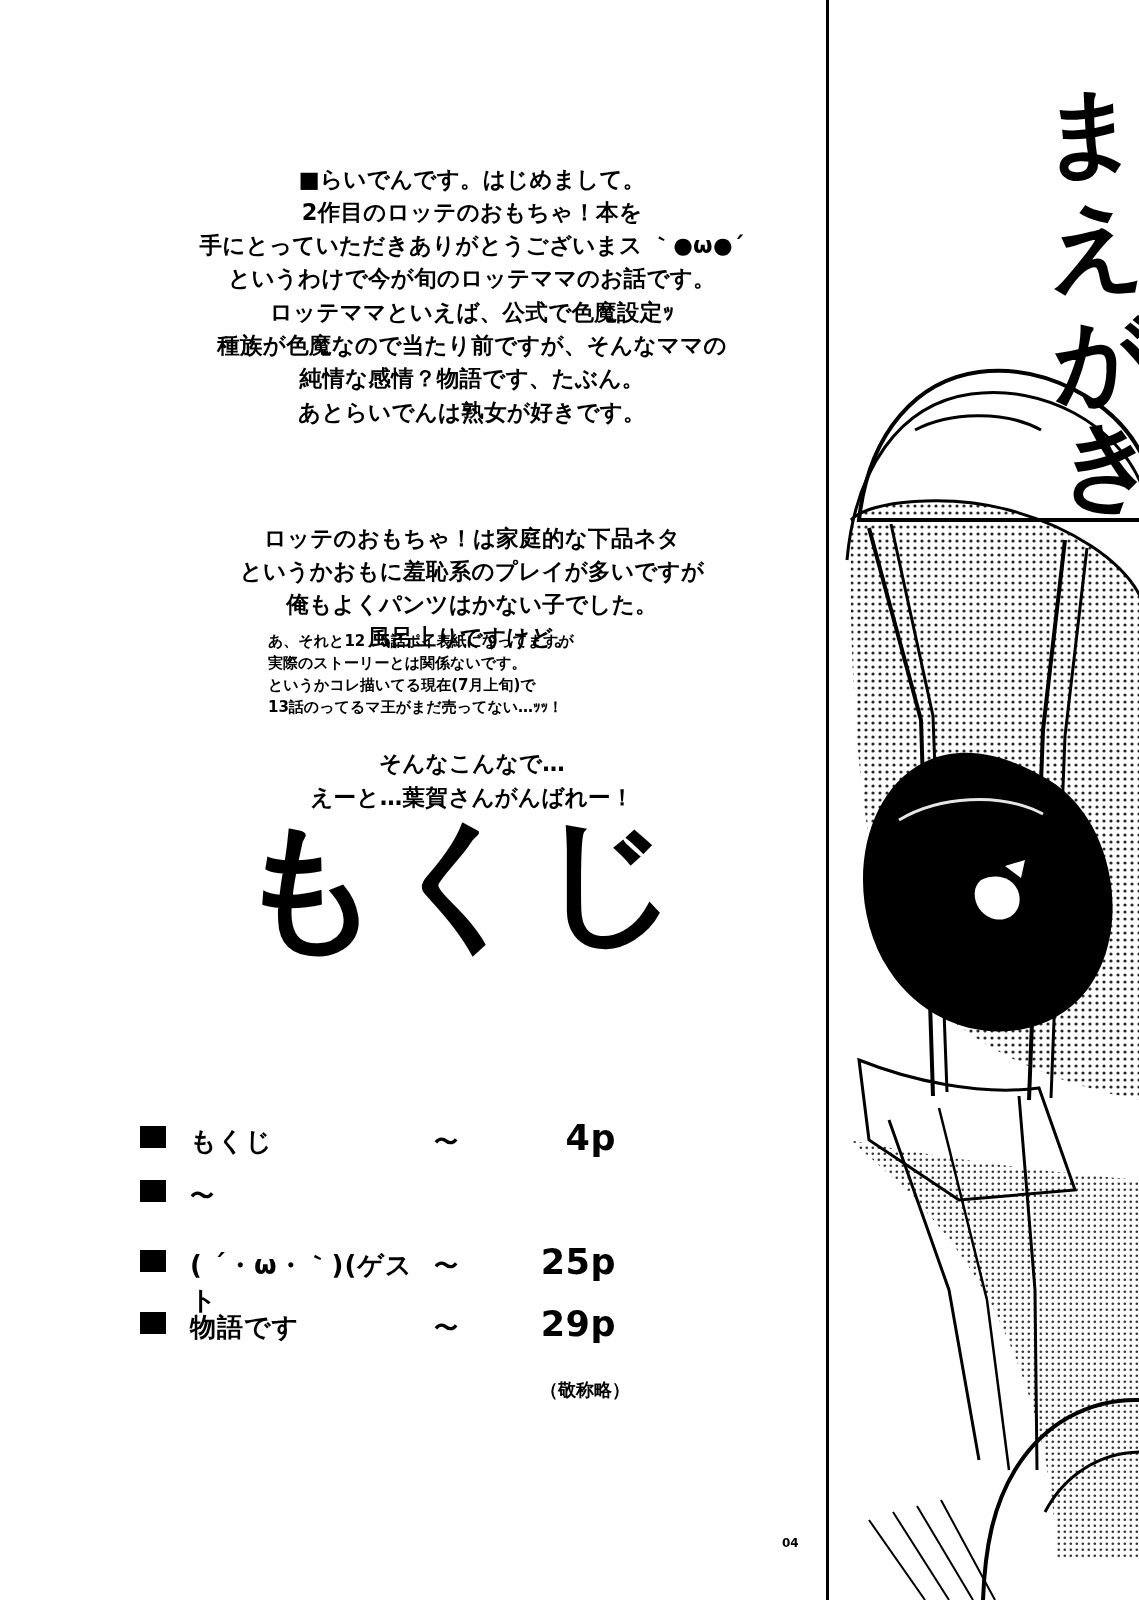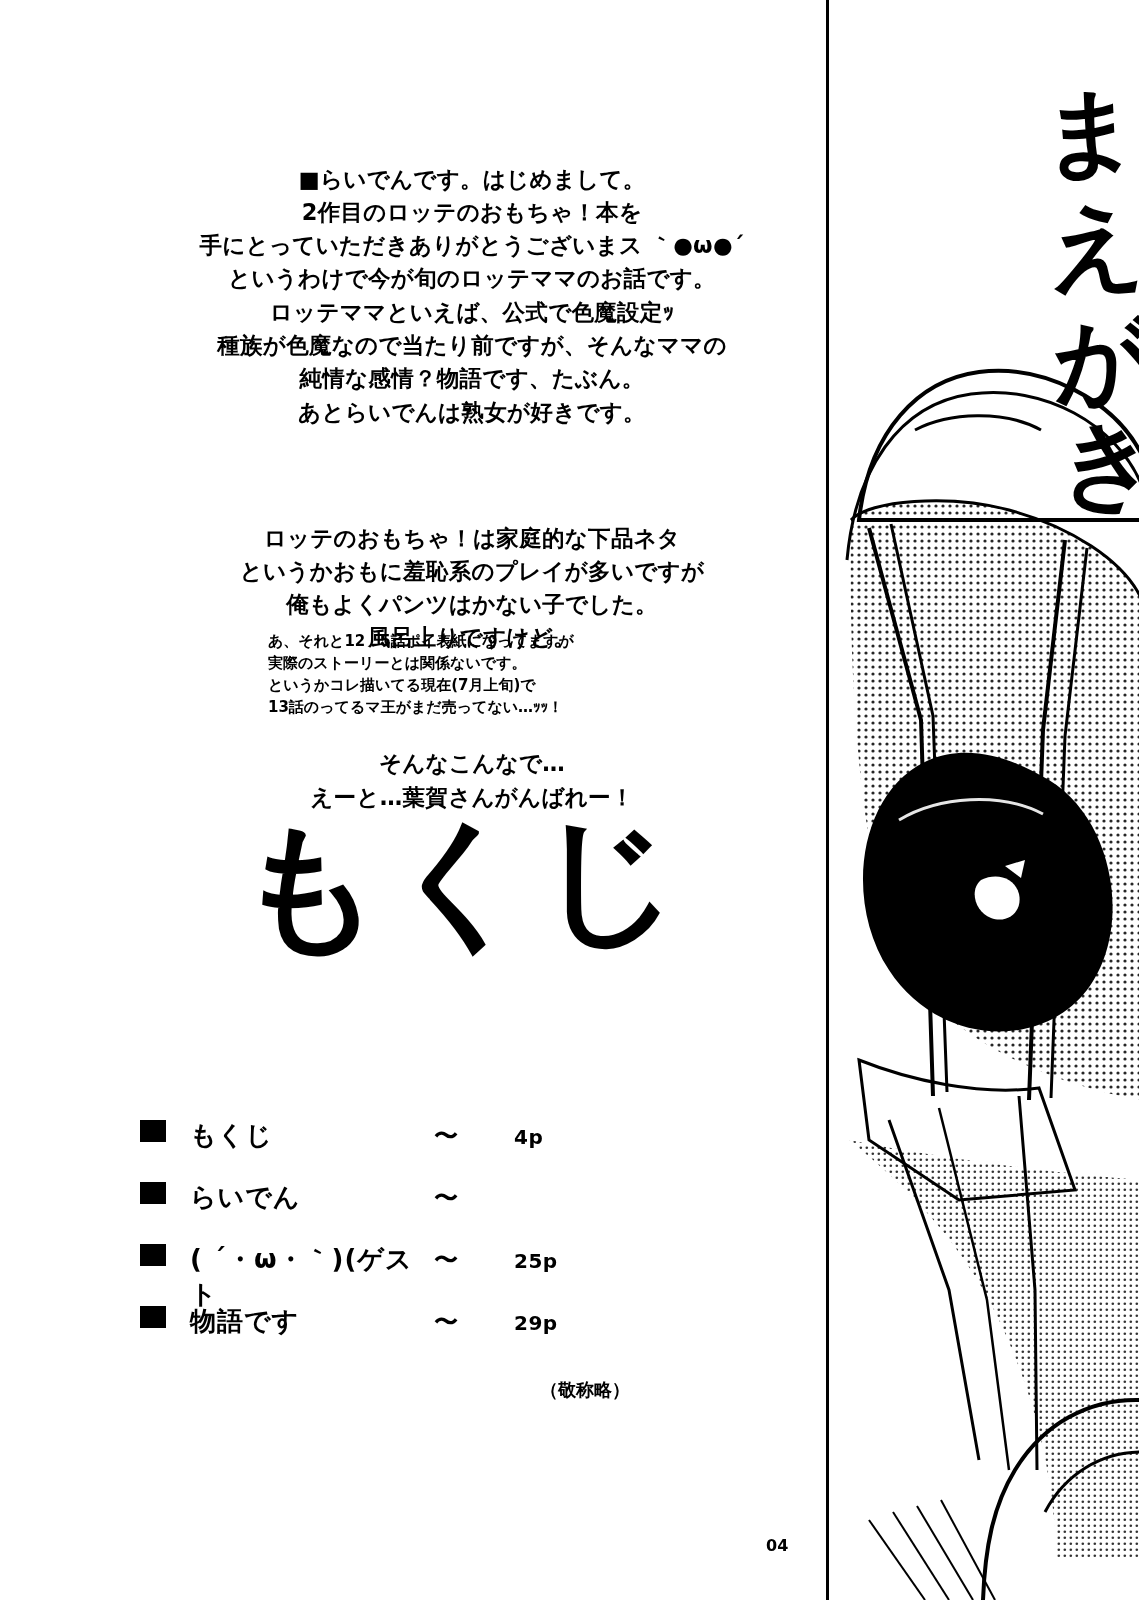--- a/index.html
+++ b/index.html
@@ -132,46 +132,46 @@
     width: 244px;
     flex: 0 0 auto;
     letter-spacing: 1px;
   }
   .toc-dash {
     font-size: 24px;
     width: 80px;
     flex: 0 0 auto;
   }
   .toc-page {
-    font-size: 20px;
+    font-size: 35px;
     flex: 1 1 auto;
-    text-align: left;
+    text-align: right;
     padding-right: 14px;
     letter-spacing: 0.5px;
   }
   .toc-footnote {
     position: absolute;
     left: 140px;
     top: 1378px;
     width: 490px;
     text-align: right;
     padding-right: 14px;
     font-family: Liberation Mono, monospace;
     font-size: 18px;
     font-weight: bold;
     color: #000;
   }
 
   
   .page-number {
     position: absolute;
-    left: 766px;
+    left: 782px;
     top: 1536px;
     font-family: "DejaVu Sans", sans-serif;
-    font-size: 16px;
+    font-size: 12px;
     font-weight: bold;
     color: #000;
   }
 </style>
 </head>
 <body>
 
 <div class="page">
 
   <div class="intro-block">
@@ -200,21 +200,20 @@
 
   <div class="toc">
     <div class="toc-row">
       <span class="toc-bullet"></span>
       <span class="toc-label">もくじ</span>
       <span class="toc-dash">〜</span>
       <span class="toc-page">4p</span>
     </div>
     <div class="toc-row">
       <span class="toc-bullet"></span>
-      <span class="toc-label">らいでん</span>
       <span class="toc-dash">〜</span>
     </div>
     <div class="toc-row">
       <span class="toc-bullet"></span>
       <span class="toc-label">( ´・ω・｀)(ゲスト</span>
       <span class="toc-dash">〜</span>
       <span class="toc-page">25p</span>
     </div>
     <div class="toc-row">
       <span class="toc-bullet"></span>

